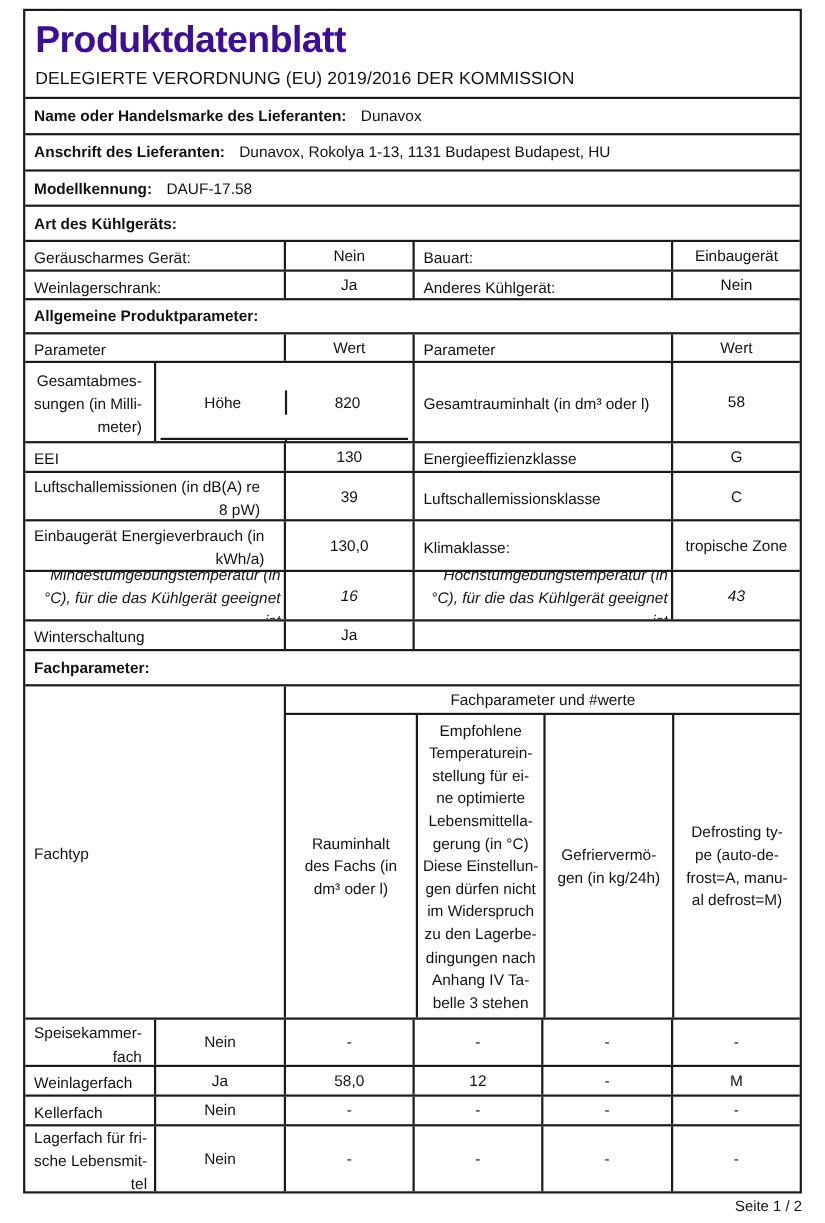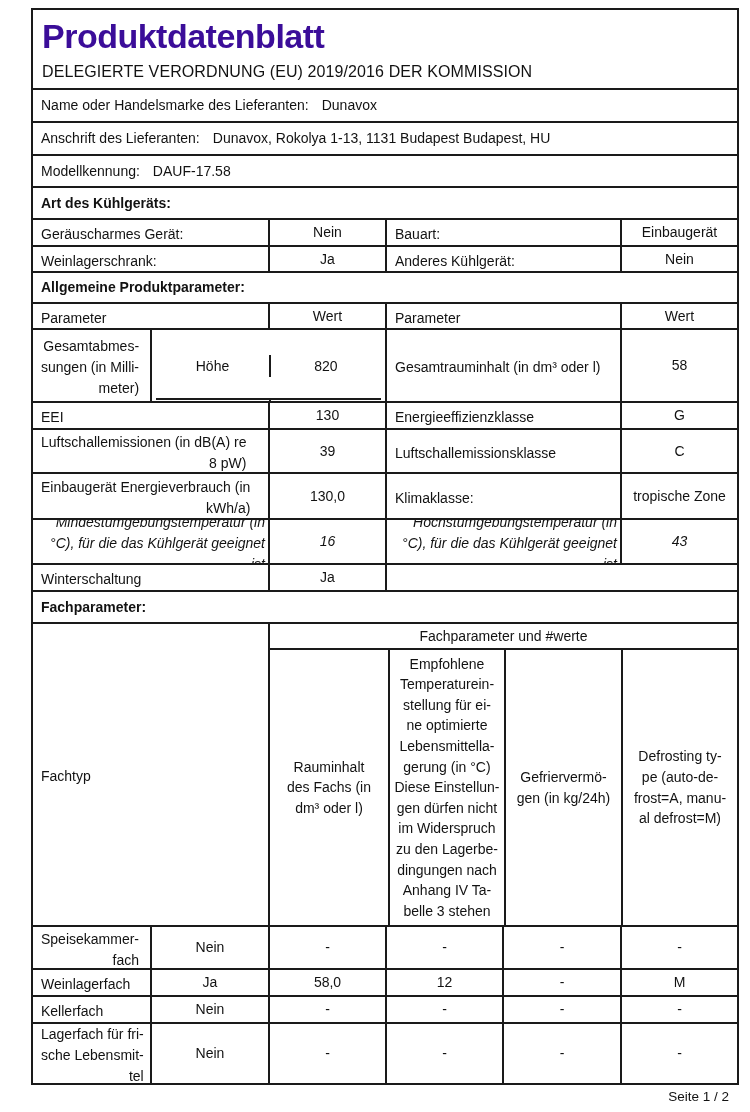--- a/index.html
+++ b/index.html
@@ -1,28 +1,28 @@
 <!DOCTYPE html>
 <html><head>
 <meta charset="utf-8">
 <style>
   :root { --line:#1a1a1a; --ink:#121212; }
   * { margin:0; padding:0; box-sizing:border-box; }
   body { background:#ffffff; font-family:"Liberation Sans", sans-serif; color:var(--ink); }
   .page { position:relative; width:750px; height:1112px; background:#ffffff; overflow:hidden; }
-  .doc { position:absolute; left:31px; top:8px; width:708px; border:2px solid var(--line); background:#fff; }
+  .doc { position:absolute; left:21px; top:8px; width:708px; border:2px solid var(--line); background:#fff; }
 
   .row { display:flex; align-items:stretch; border-top:2px solid var(--line); font-size:14px; line-height:21px; }
   .row.first { border-top:none; }
 
   .c { border-left:2px solid var(--line); display:flex; align-items:center; white-space:pre-line; overflow:hidden; }
   .c:first-child { border-left:none; }
   .lab { justify-content:flex-start; text-align:right; padding:5px 3px 1px 8px; }
   .val { justify-content:center; text-align:center; padding:1px 2px; }
-  .b { font-weight:normal;text-align:center; }
+  .b { font-weight:bold;text-align:center; }
 
   .w117 { width:117px; } .w118 { width:118px; } .w235 { width:235px; } .w352 { width:352px; }
   .w115 { width:119px; }
 
   .h78{height:78px;} .h33{height:33px;} .h32{height:32px;} .h31{height:31px;} .h27{height:27px;}
   .h26{height:26px;} .h73{height:73px;} .h44{height:44px;} .h46{height:46px;} .h45{height:45px;font-style:italic;}
   .h303{height:303px;} .h43{height:43px;} .h61{height:61px;}
 
   .title-block { display:block; padding:5px 10px 0 9px; }
   .doc-title { font-size:34px; font-weight:bold; line-height:42px; letter-spacing:-0.5px; }

